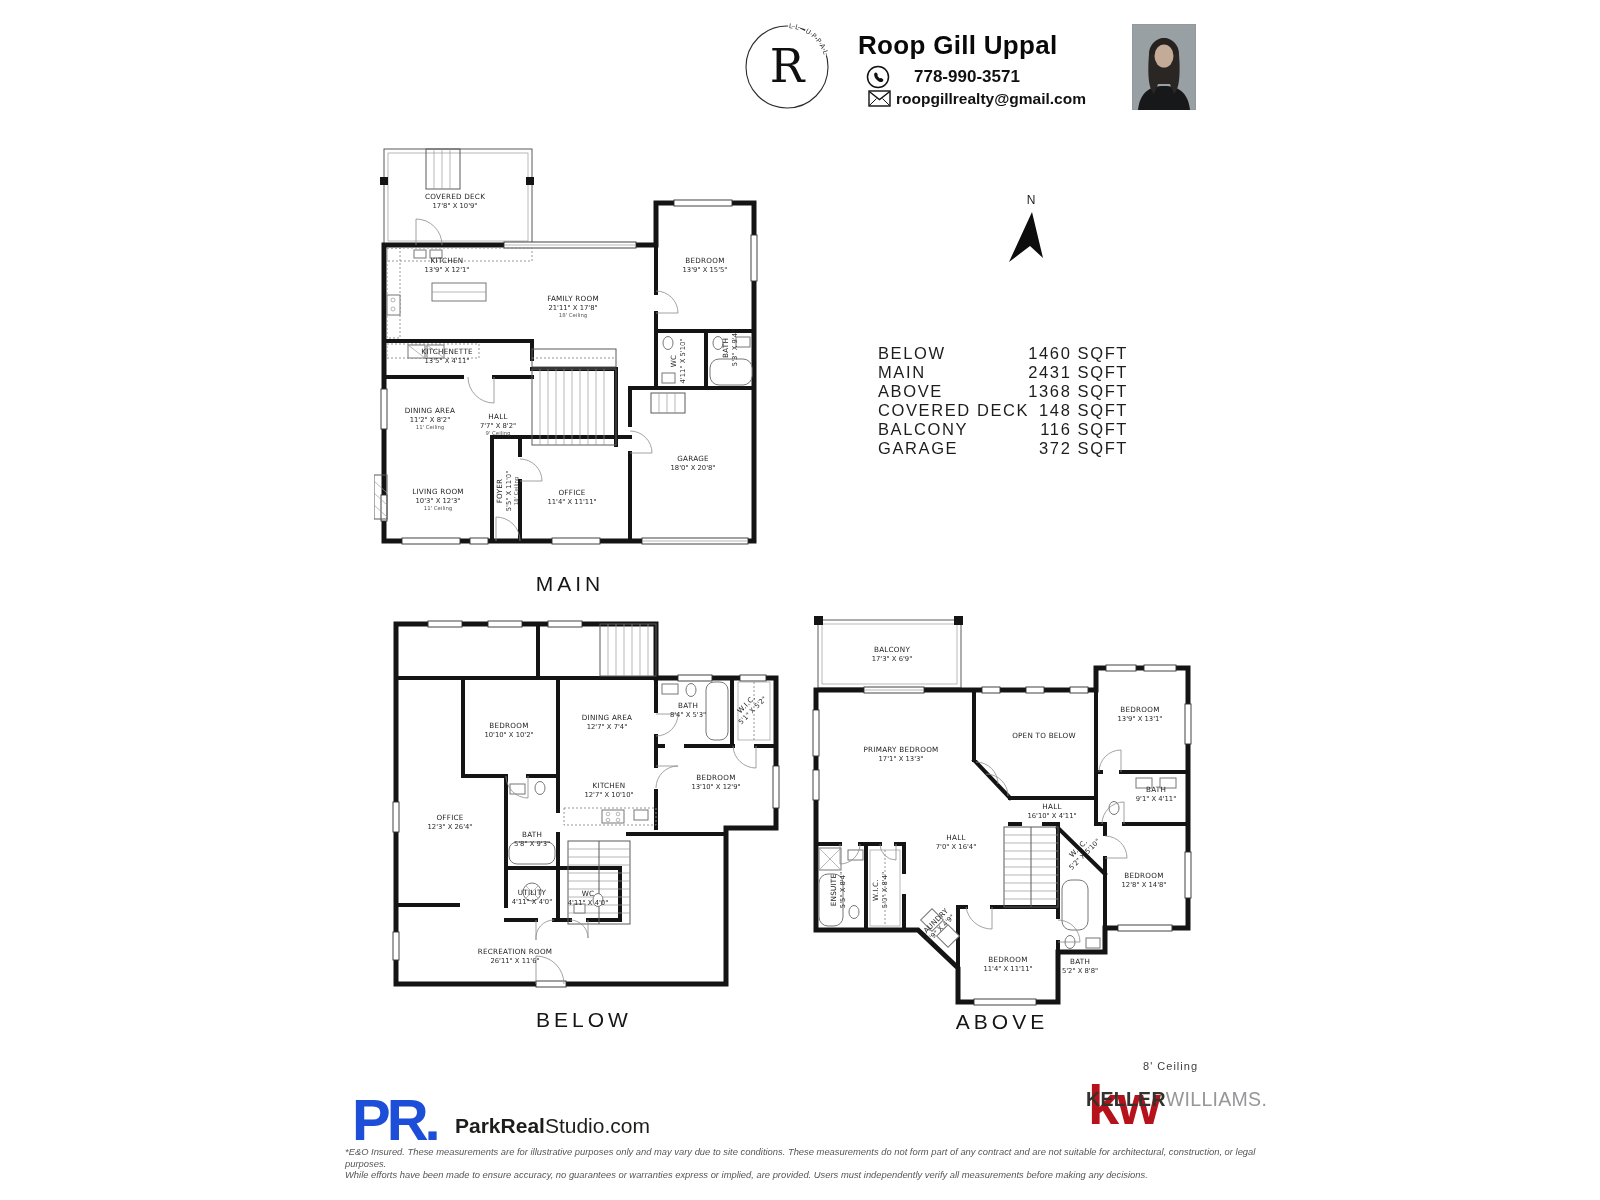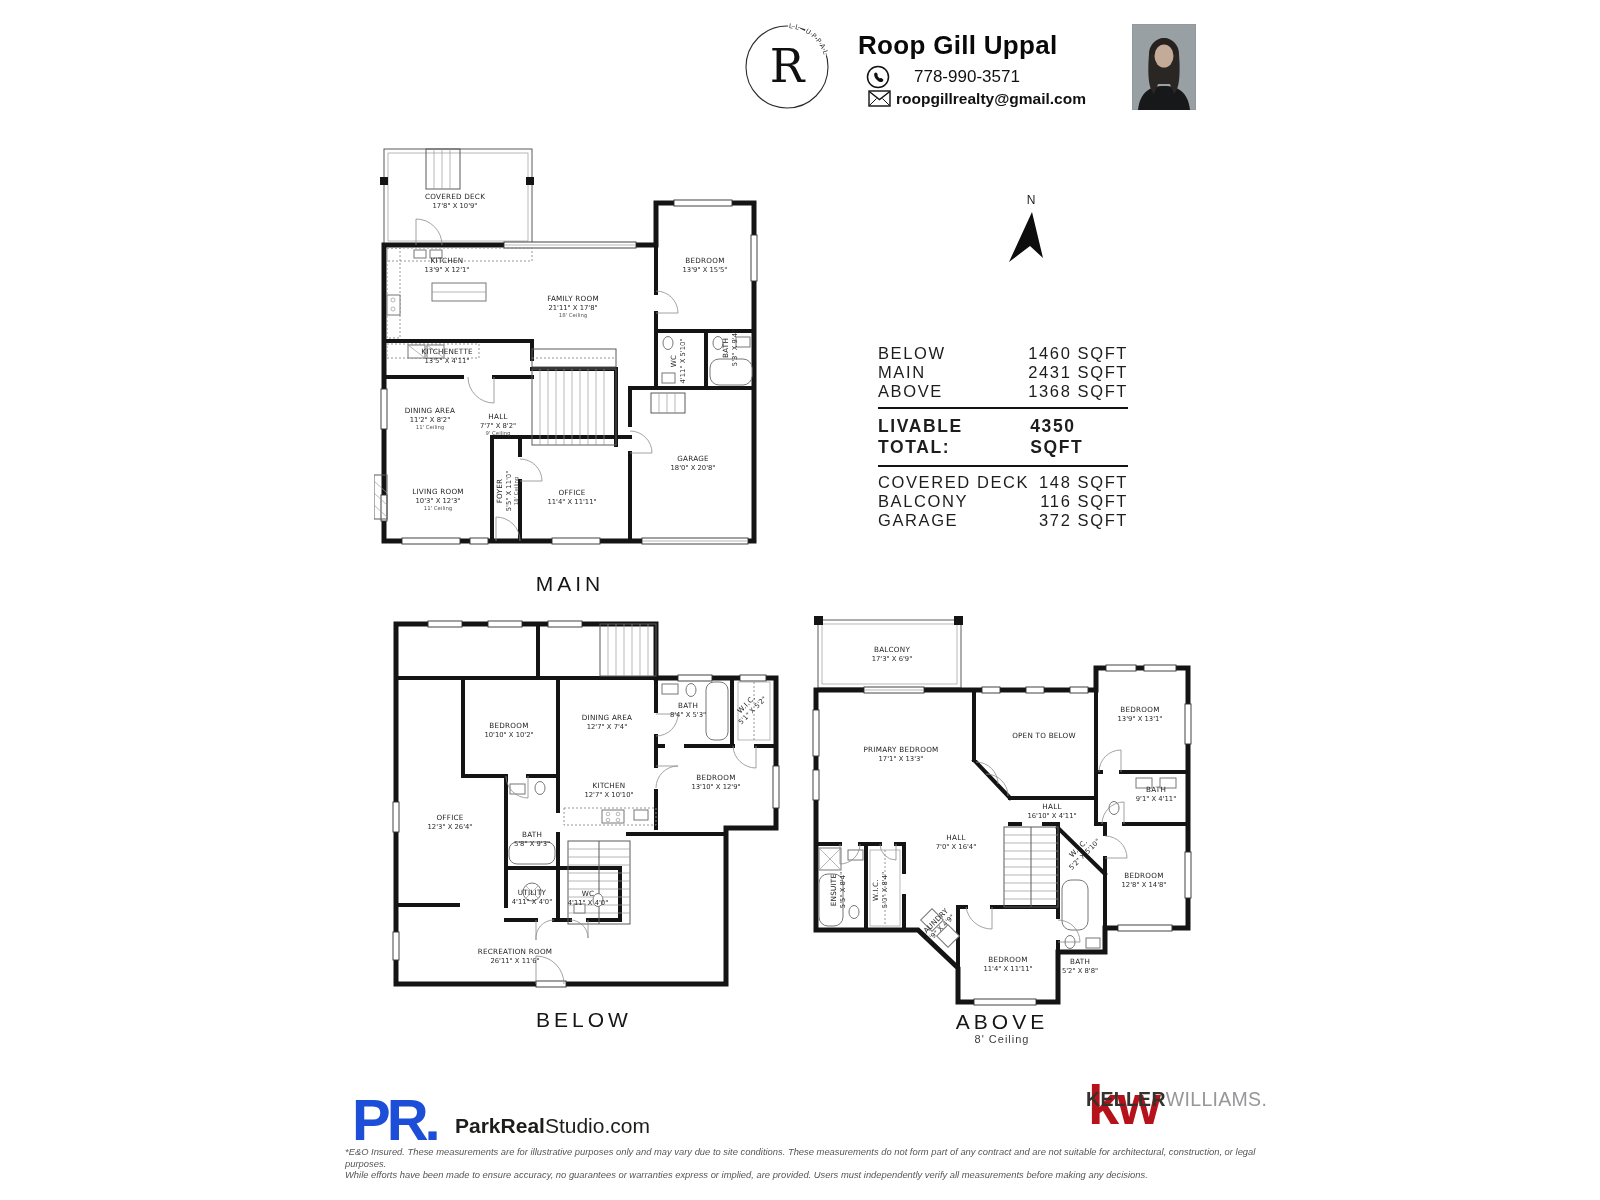--- a/index.html
+++ b/index.html
@@ -3,32 +3,32 @@
 <meta charset="utf-8">
 <style>
   html,body{margin:0;padding:0;background:#fff;}
   #page{position:relative;width:1600px;height:1200px;background:#ffffff;overflow:hidden;
         font-family:"Liberation Sans",sans-serif;color:#1c1c1c;}
   .abs{position:absolute;}
 
   
   #address{left:364px;top:32px;font-size:28px;font-weight:500;color:#3d3d3d;letter-spacing:.5px;}
   #agent-name{left:858px;top:30px;font-size:26px;font-weight:700;color:#090909;letter-spacing:.3px;}
-  #phone-text{left:914px;top:67px;font-size:17px;font-weight:400;color:#111;}
+  #phone-text{left:914px;top:67px;font-size:17px;font-weight:700;color:#111;}
   #email-text{left:896px;top:90px;font-size:15.5px;font-weight:700;color:#111;}
 
   
   #area-table{left:878px;top:344px;width:250px;font-size:16.5px;letter-spacing:1.6px;color:#1d1d1d;}
   .arow{display:flex;justify-content:space-between;line-height:19px;}
   .atotal{display:flex;justify-content:space-between;font-weight:700;font-size:17.5px;
           padding:7px 0;margin:6px 0;border-top:2px solid #141414;border-bottom:2px solid #141414;}
 
   
   .floor-caption{font-size:21px;letter-spacing:4px;color:#161616;font-weight:500;text-align:center;}
-  .floor-subcaption{font-size:11px;letter-spacing:1px;color:#3e3e3e;text-align:center;}
+  .floor-subcaption{font-size:11px;letter-spacing:1px;color:#3e3e3e;text-align:right;margin-top:27px;}
 
   
   #pr-mark{left:352px;top:1086px;font-size:58px;font-weight:800;color:#1d4ed8;letter-spacing:-4px;}
   #pr-name{left:455px;top:1114px;font-size:21px;color:#1d1d1b;}
   #pr-name b{font-weight:700;}
   #kw-mark{left:1088px;top:1072px;font-size:56px;font-weight:700;color:#b5121c;letter-spacing:-2px;}
   #kw-name{left:1086px;top:1088px;font-size:19.5px;letter-spacing:.3px;}
   #kw-name .keller{font-weight:700;color:#32322e;}
   #kw-name .williams{font-weight:300;color:#97979a;}
   #disclaimer{left:345px;top:1146px;width:915px;font-size:9.4px;font-style:italic;color:#565656;line-height:11.5px;}
@@ -105,24 +105,20 @@
         <span>1460 SQFT</span>
       </div>
     <div class="arow">
         <span>MAIN</span>
         <span>2431 SQFT</span>
       </div>
     <div class="arow">
         <span>ABOVE</span>
         <span>1368 SQFT</span>
       </div>
-    <div class="atotal">
-        <span>LIVABLE TOTAL:</span>
-        <span>4350 SQFT</span>
-      </div>
     <div class="arow">
         <span>COVERED DECK</span>
         <span>148 SQFT</span>
       </div>
     <div class="arow">
         <span>BALCONY</span>
         <span>116 SQFT</span>
       </div>
     <div class="arow">
         <span>GARAGE</span>

